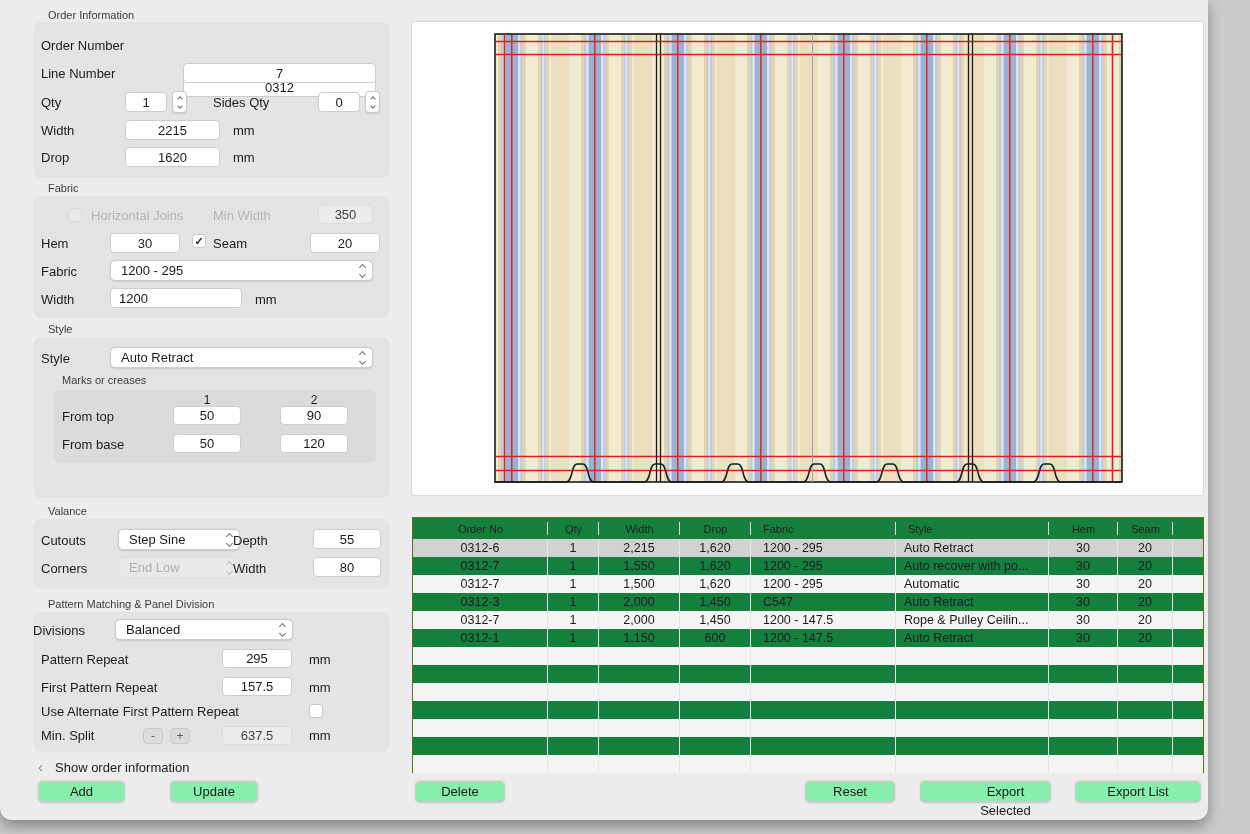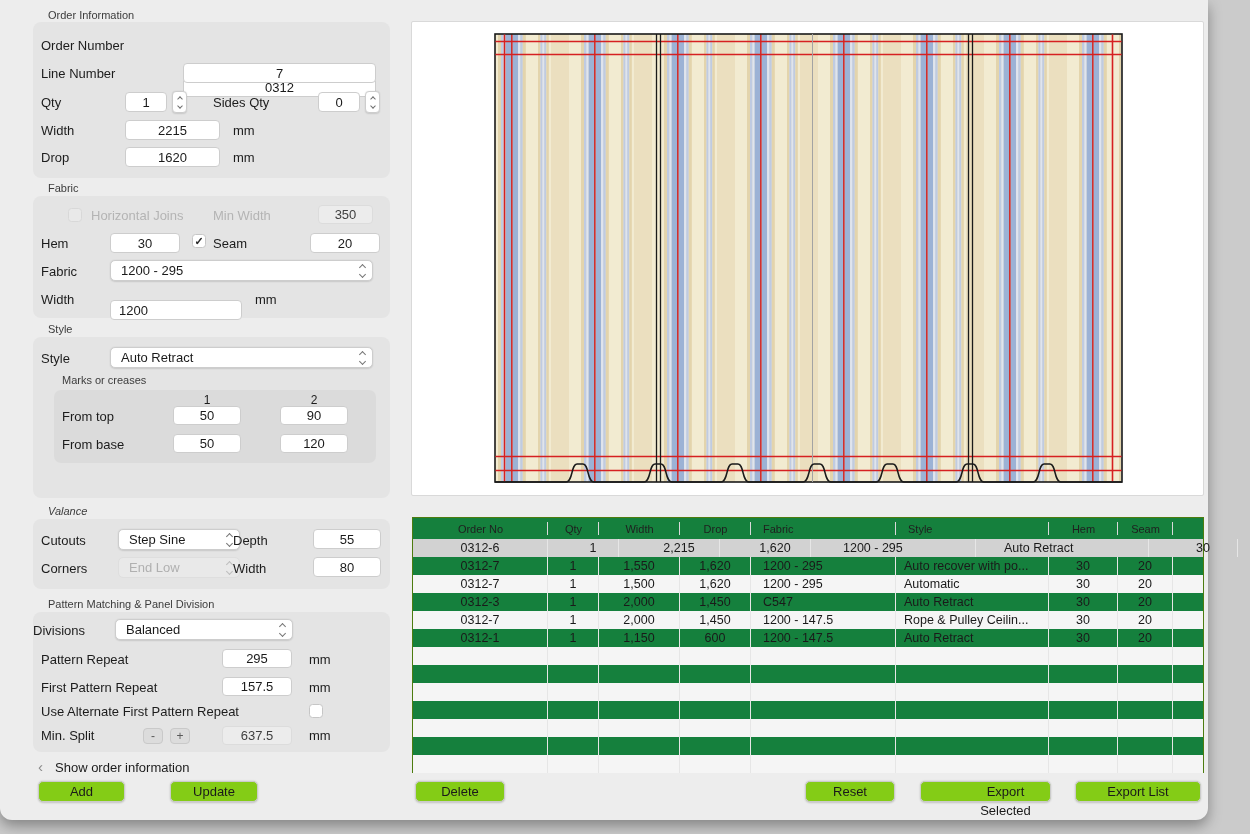--- a/index.html
+++ b/index.html
@@ -37,36 +37,36 @@
     box-shadow:0 .5px 1.5px rgba(0,0,0,.12);display:flex;flex-direction:column;justify-content:center;}
   .stepper i{display:block;width:4px;height:4px;border:solid #6e6e6e;border-width:0 1.4px 1.4px 0;}
   .stepper .up{transform:rotate(-135deg);margin:1px auto 3px auto;}
   .stepper .dn{transform:rotate(45deg);margin:0 auto 1px auto;}
   .cbox{position:absolute;width:14px;height:14px;background:#fff;border:1px solid #c6c6c6;border-radius:3.5px;
     font-size:11px;line-height:12px;text-align:center;color:#2b2b2b;font-weight:bold;}
   .cbox.dis{background:#e9e9e9;border-color:#d8d8d8;}
   .inner-box{position:absolute;background:var(--inner-panel-bg);border-radius:7px;}
   .mini-btn{position:absolute;width:20px;height:16px;background:#dcdcdc;border:1px solid #c9c9c9;border-radius:4px;
     font-size:12px;color:#5a5a5a;text-align:center;line-height:14px;}
-  .btn{position:absolute;height:21px;background:#84cc16;border:1px solid #cbcbcb;border-radius:5px;
+  .btn{position:absolute;height:21px;background:#86efac;border:1px solid #cbcbcb;border-radius:5px;
     box-shadow:0 .5px 2px rgba(0,0,0,.18);font-size:13px;color:#1a1a1a;text-align:center;line-height:19px;}
   .show-link{position:absolute;left:38px;top:758px;font-size:13px;color:#1c1c1c;}
   .show-link .chev{color:#8a8a8a;margin-right:12px;font-size:15px;}
   .canvas{position:absolute;left:411px;top:21px;width:793px;height:475px;background:#fff;
     border:1px solid #d9d9d9;border-radius:2px;}
   .canvas svg{position:absolute;left:82px;top:11px;}
   .table{position:absolute;left:412px;top:517px;width:792px;height:256px;background:#15803d;border:1px solid #4d7c0f;}
   .thead{display:grid;grid-template-columns:135px 51px 81px 71px 145px 153px 69px 55px 30px;height:21px;}
   .thead .hcell{position:relative;font-size:11px;color:#1f1f1f;display:flex;align-items:center;justify-content:center;}
   .thead .hcell.l{justify-content:flex-start;padding-left:12px;}
   .thead .hcell::after{content:"";position:absolute;right:0;top:4px;height:13px;width:1px;background:#d9d9d9;}
   .thead .hcell:last-child::after{display:none;}
   .trow{display:grid;grid-template-columns:135px 51px 81px 71px 145px 153px 69px 55px 30px;height:18px;}
   .trow.even{background:var(--row-stripe);}
-  .trow.selected{background:var(--selected-row);gap:20px;}
+  .trow.selected{background:var(--selected-row);}
   .tcell{font-size:12.5px;color:#1a1a1a;border-right:1px solid #e6e6e6;display:flex;align-items:center;
     justify-content:center;white-space:nowrap;overflow:hidden;}
   .tcell.c4{justify-content:flex-start;padding-left:12px;}
   .tcell.c5{justify-content:flex-start;padding-left:8px;}
   .tcell.c8{border-right:none;}
 </style>
 </head>
 <body>
 
 <div class="window">
@@ -116,21 +116,21 @@
     <div class="lbl r" style="left:8px;top:68px;width:54px;">Fabric</div>
     <div class="drop" style="left:77px;top:64px;width:263px;">
       <span class="drop-text">1200 - 295</span>
       <span class="chevs">
           <i class="up"></i>
           <i class="dn"></i>
         </span>
     </div>
 
     <div class="lbl r" style="left:8px;top:96px;width:54px;">Width</div>
-    <input class="field left" style="left: 77px; top: 92px; width: 132px; margin-top: 12px;" readonly="" value="1200">
+    <input class="field left" style="left: 77px; top: 92px; width: 132px;" readonly="" value="1200">
     <div class="unit" style="left:222px;top:96px;">mm</div>
   </div>
 
   <div class="sec-title" style="left:48px;top:323px;">Style</div>
   <div class="gbox" style="left:33px;top:337px;width:357px;height:161px;">
     <div class="lbl r" style="left:8px;top:14px;width:56px;">Style</div>
     <div class="drop" style="left:77px;top:10px;width:263px;">
       <span class="drop-text">Auto Retract</span>
       <span class="chevs">
           <i class="up"></i>
@@ -143,21 +143,21 @@
       <div class="lbl" style="left:226px;top:2px;width:68px;text-align:center;font-size:12px;">2</div>
       <div class="lbl r" style="left:8px;top:19px;width:102px;">From top</div>
       <input class="field" style="left: 119px; top: 16px; width: 68px; height: 19px;" readonly="" value="50">
       <input class="field" style="left: 226px; top: 16px; width: 68px; height: 19px;" readonly="" value="90">
       <div class="lbl r" style="left:8px;top:47px;width:102px;">From base</div>
       <input class="field" style="left: 119px; top: 44px; width: 68px; height: 19px;" readonly="" value="50">
       <input class="field" style="left: 226px; top: 44px; width: 68px; height: 19px;" readonly="" value="120">
     </div>
   </div>
 
-  <div class="sec-title" style="left:48px;top:505px;font-style:italic;">Valance</div>
+  <div class="sec-title" style="left:48px;top:505px;">Valance</div>
   <div class="gbox" style="left:33px;top:519px;width:357px;height:70px;">
     <div class="lbl r" style="left:8px;top:14px;width:69px;">Cutouts</div>
     <div class="drop" style="left:85px;top:10px;width:122px;">
       <span class="drop-text">Step Sine</span>
       <span class="chevs">
           <i class="up"></i>
           <i class="dn"></i>
         </span>
     </div>
     <div class="lbl r" style="left:200px;top:14px;width:72px;">Depth</div>

